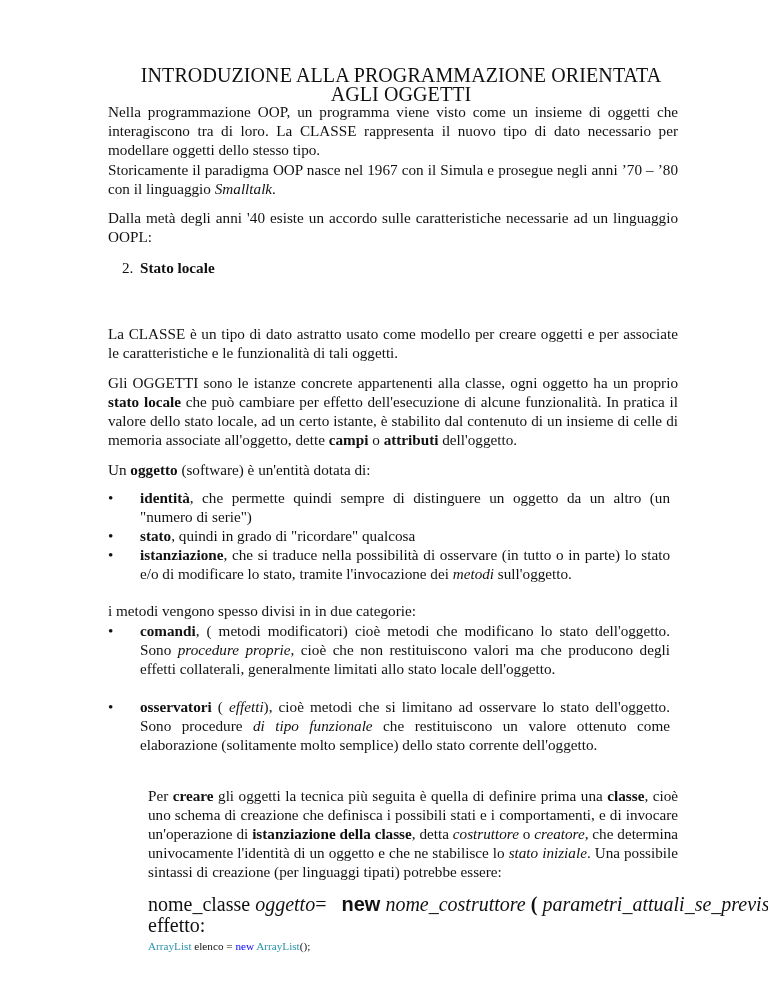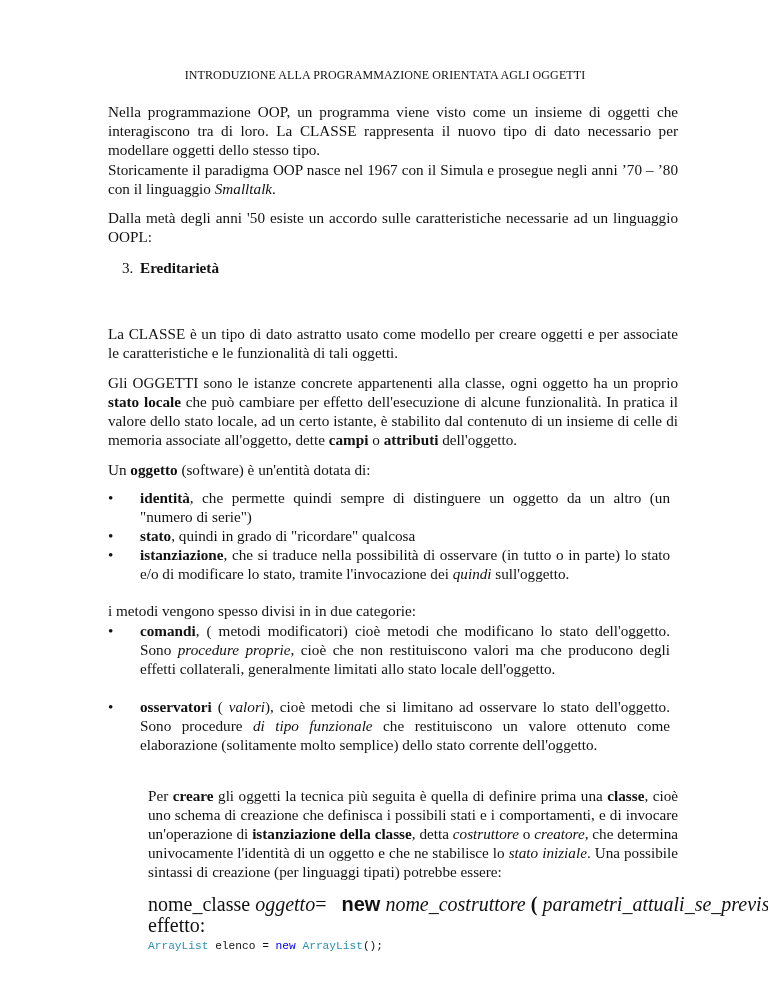--- a/index.html
+++ b/index.html
@@ -1,66 +1,66 @@
 <!DOCTYPE html>
 <html><head>
 <meta charset="utf-8">
 <style>
   html, body { margin:0; padding:0; background:#ffffff; }
   body { width:768px; height:994px; overflow:hidden; position:relative;
          font-family:"Liberation Serif","DejaVu Serif",serif; color:#111; font-size:15.2px; line-height:19px; }
   .page { position:absolute; left:100px; top:0; width:570px; }
-  .title { position:absolute; left:0; width:570px; top:66px; text-align:center; font-size:12px; letter-spacing:0.1px; }
+  .title { position:absolute; left:16px; width:570px; top:66px; text-align:center; font-size:20px; letter-spacing:0.1px; }
   p { margin:8px; position:absolute; left:0; width:570px; text-align:justify; }
   .jl { text-align:justify; text-align-last:left; }
   ol.num { position:absolute; left:0; top:258px; margin:0; padding-left:40px; list-style:none; }
   ol.num li { height:19px; }
   ol.num li .n { display:inline-block; width:18px; margin-left:-18px; }
   ul.bul { position:absolute; margin:0; padding:0; list-style:none; width:570px; }
   ul.bul li { position:relative; padding-left:40px; text-align:justify; }
   ul.bul li .dot { position:absolute; left:8px; top:0; }
-  .code { font-family:Liberation Mono, monospace; font-size:11.2px; }
+  .code { font-family:Liberation Serif, serif; font-size:11.2px; }
   .kw { color:#0000ff; }
   .ty { color:#2b91af; }
   .big { font-size:20px; }
   .sans-b { font-family:"Liberation Sans","DejaVu Sans",sans-serif; font-weight:bold; }
 </style>
 </head>
 <body>
 
 <div class="page">
   <div class="title">INTRODUZIONE ALLA PROGRAMMAZIONE ORIENTATA AGLI OGGETTI</div>
 
   <p style="top:94px" class="jl">Nella programmazione OOP,  un programma viene visto come un insieme di oggetti che interagiscono tra di loro. La CLASSE rappresenta il nuovo tipo di dato necessario per modellare oggetti dello stesso tipo.</p>
 
   <p style="top:152px"><span>Storicamente il paradigma OOP nasce nel 1967 con il Simula e prosegue negli anni ’70 – ’80 con il linguaggio </span><i>Smalltalk</i><span>.</span></p>
 
-  <p style="top:200px">Dalla metà degli anni '50 esiste un accordo sulle caratteristiche necessarie ad un  linguaggio OOPL:</p>
+  <p style="top:200px">Dalla metà degli anni '40 esiste un accordo sulle caratteristiche necessarie ad un  linguaggio OOPL:</p>
 
   <ol class="num">
-    <li><span class="n">3.</span><b>Ereditarietà</b></li>
+    <li><span class="n">2.</span><b>Stato locale</b></li>
   </ol>
 
   <p style="top:316px" class="jl">La CLASSE è un tipo di dato astratto usato come modello per creare oggetti e per associate le caratteristiche e le funzionalità di tali oggetti.</p>
 
   <p style="top:365px" class="jl"><span>Gli OGGETTI sono le istanze concrete appartenenti alla classe, ogni oggetto ha un proprio </span><b>stato locale</b><span> che può cambiare per effetto dell'esecuzione di alcune funzionalità. In pratica il valore dello stato locale, ad un certo istante, è stabilito dal contenuto di un insieme di celle di memoria associate all'oggetto, dette </span><b>campi</b><span> o </span><b>attributi</b><span> dell'oggetto.</span></p>
 
   <p style="top:452px"><span>Un </span><b>oggetto</b><span> (software) è un'entità dotata di:</span></p>
 
   <ul class="bul" style="top:488px">
     <li class="jl"><span class="dot">•</span><b>identità</b><span>, che permette quindi sempre di distinguere un oggetto da un altro (un "numero di serie")</span></li>
     <li><span class="dot">•</span><b>stato</b><span>, quindi in grado di "ricordare" qualcosa</span></li>
-    <li class="jl"><span class="dot">•</span><b>istanziazione</b><span>, che si traduce nella possibilità di osservare (in tutto o in parte) lo stato e/o di  modificare lo stato, tramite l'invocazione dei </span><i>quindi</i><span> sull'oggetto.</span></li>
+    <li class="jl"><span class="dot">•</span><b>istanziazione</b><span>, che si traduce nella possibilità di osservare (in tutto o in parte) lo stato e/o di  modificare lo stato, tramite l'invocazione dei </span><i>metodi</i><span> sull'oggetto.</span></li>
   </ul>
 
   <p style="top:593px">i metodi vengono spesso divisi in  in due categorie:</p>
 
   <ul class="bul" style="top:621px">
     <li class="jl"><span class="dot">•</span><b>comandi</b><span>,   ( metodi modificatori)   cioè metodi che modificano lo stato dell'oggetto. Sono </span><i>procedure proprie</i><span>, cioè che non restituiscono valori ma che producono degli effetti collaterali, generalmente limitati allo stato locale dell'oggetto.</span></li>
-    <li class="jl" style="margin-top:19px"><span class="dot">•</span><b>osservatori</b><span> ( </span><i>valori</i><span>),  cioè metodi che  si limitano ad osservare lo stato dell'oggetto. Sono procedure </span><i>di tipo funzionale</i><span> che restituiscono un valore ottenuto come elaborazione (solitamente molto semplice) dello stato corrente dell'oggetto.</span></li>
+    <li class="jl" style="margin-top:19px"><span class="dot">•</span><b>osservatori</b><span> ( </span><i>effetti</i><span>),  cioè metodi che  si limitano ad osservare lo stato dell'oggetto. Sono procedure </span><i>di tipo funzionale</i><span> che restituiscono un valore ottenuto come elaborazione (solitamente molto semplice) dello stato corrente dell'oggetto.</span></li>
   </ul>
 
   <p style="top:778px; left:40px; width:530px" class="jl"><span>Per </span><b>creare</b><span> gli oggetti la tecnica più seguita è quella di definire prima una </span><b>classe</b><span>, cioè uno schema di creazione che definisca i possibili stati e i comportamenti, e di invocare un'operazione di </span><b>istanziazione della classe</b><span>, detta </span><i>costruttore</i><span> o </span><i>creatore</i><span>, che determina univocamente l'identità di un oggetto e che ne stabilisce lo </span><i>stato iniziale</i><span>. Una possibile sintassi di creazione (per linguaggi tipati) potrebbe essere:</span></p>
 
   <p style="top:885px; left:40px; width:540px; white-space:pre; line-height:22px" class="big"><span>nome_classe </span><i>oggetto</i><span>=   </span><span class="sans-b">new</span><i> nome_costruttore </i><b>(</b><i> parametri_attuali_se_previsti </i></p>
 
   <p style="top:906px; left:40px; line-height:22px" class="big">effetto:</p>
 
   <p style="top:929px; left:40px; white-space:pre" class="code"><span class="ty">ArrayList</span><span> elenco = </span><span class="kw">new</span><span class="ty"> ArrayList</span><span>();</span></p>
 </div>

